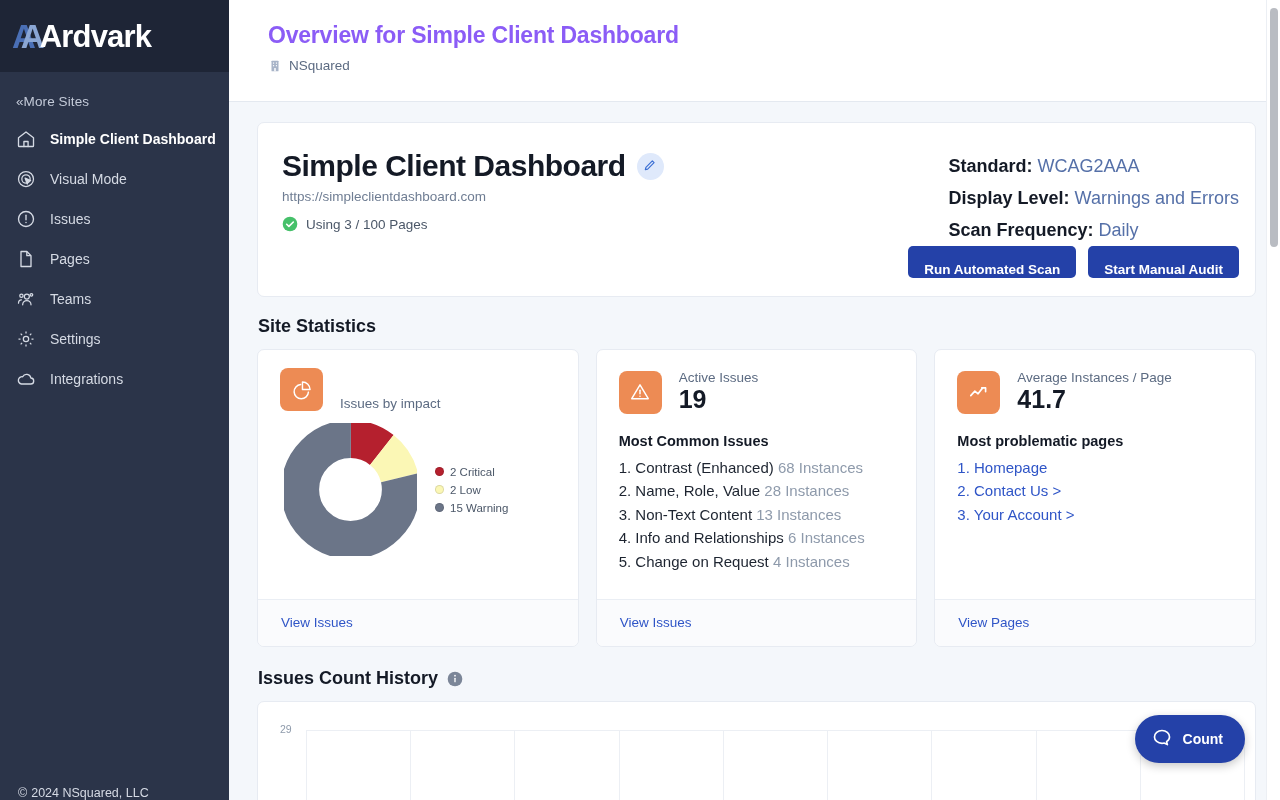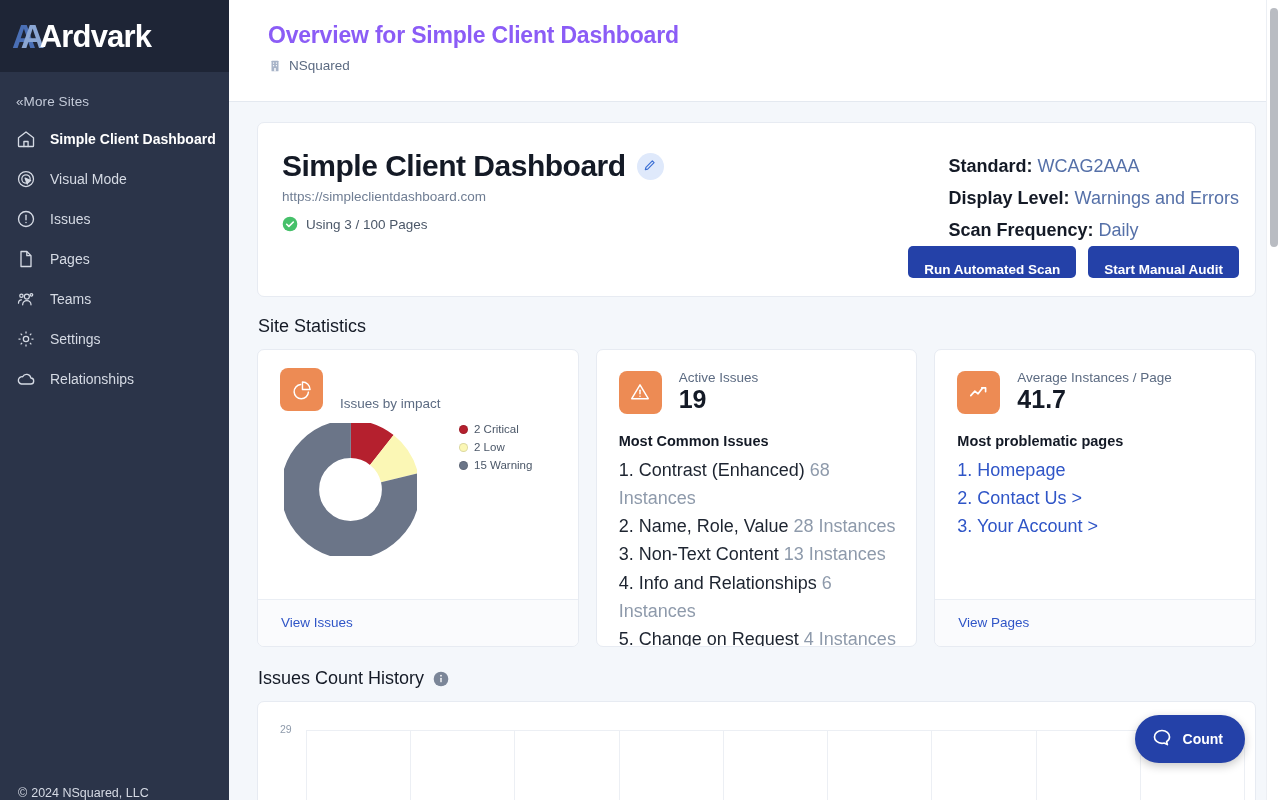--- a/index.html
+++ b/index.html
@@ -100,21 +100,21 @@
     position: absolute; right: 16px; bottom: 18px;
     display: flex; gap: 12px;
   }
   .btn {
     background: #2441a8; color: #fff; border: none; border-radius: 5px;
     padding: 16px 16px; height: 32px; font-size: 13.5px; font-weight: bold;
     cursor: pointer; font-family: "Liberation Sans", sans-serif;
   }
 
   .section-title {
-    font-size: 18px; color: #141a26; margin: 19px 0 12px 1px; font-weight: normal;
+    font-size: 18px; color: #141a26; margin: 19px 0 12px 1px; font-weight: bold;
   }
   .section-title-row { display: flex; align-items: center; gap: 9px; margin: 21px 0 12px 1px; }
   .info-ico { width: 16px; height: 16px; cursor: pointer; flex: none; }
 
   
   .stat-grid { display: grid; grid-template-columns: 1fr 1fr 1fr; gap: 17px; }
   .stat-card {
     background: #ffffff; border: 1px solid #e7ebf2; border-radius: 7px;
     height: 298px; display: flex; flex-direction: column; overflow: hidden;
   }
@@ -122,31 +122,31 @@
   .stat-head { display: flex; align-items: flex-end; gap: 17px; }
   .stat-ico {
     width: 43px; height: 43px; border-radius: 8px; background: #ed8b54;
     display: flex; align-items: center; justify-content: center; flex: none;
   }
   .stat-ico svg { width: 22px; height: 22px; }
   .stat-label { color: #5c6b82; font-size: 13.5px; padding-top: 2px; }
   .stat-value { font-size: 25px; font-weight: bold; color: #141a26; margin-top: 1px; line-height: 1.1; }
   .stat-sub { font-weight: bold; font-size: 14.5px; color: #141a26; margin-top: 19px; }
   .rank-list { margin-top: 7px; }
-  .rank-item { font-size: 18px; color: #1d2430; line-height: 1.57; }
+  .rank-item { font-size: 15px; color: #1d2430; line-height: 1.57; }
   .rank-item .muted { color: #8e9aab; }
   .rank-link { color: #2f55c7; text-decoration: none; cursor: pointer; }
   .stat-footer {
     border-top: 1px solid #eaeef4; background: #fafbfd;
     padding: 13px 0 13px 23px; height: 47px;
   }
   .stat-footer a { color: #2f55c7; font-size: 13.5px; text-decoration: none; cursor: pointer; }
 
   
-  .donut-row { display: flex; gap: 24px; margin-top: 12px; }
+  .donut-row { display: flex; align-items: center; gap: 0; margin-top: 12px; }
   .donut-wrap { width: 133px; height: 133px; position: relative; margin-left: 4px; }
   .donut-wrap svg { width: 133px; height: 133px; display: block; }
   .legend { display: flex; flex-direction: column; gap: 6px; padding-left: 18px; }
   .legend-item { display: flex; align-items: center; gap: 6px; font-size: 11.5px; color: #4b5768; }
   .dot { width: 9px; height: 9px; border-radius: 50%; flex: none; border: 1px solid rgba(0,0,0,.12); }
 
   
   .history-card {
     background: #ffffff; border: 1px solid #e7ebf2; border-radius: 7px;
     height: 140px; margin-top: 0; position: relative; overflow: hidden;
@@ -263,21 +263,21 @@
         </span>
         <span>Settings</span>
       </div>
 
       <div class="nav-item">
         <span class="nav-ico">
           <svg viewBox="0 0 24 24" fill="none" stroke="#d5dae4" stroke-width="1.6" stroke-linejoin="round">
             <path d="M6.5 18h11a3.6 3.6 0 0 0 .3-7.2A5.2 5.2 0 0 0 8 9.3 4.3 4.3 0 0 0 6.5 18z"></path>
           </svg>
         </span>
-        <span>Relationships</span>
+        <span>Integrations</span>
       </div>
     </nav>
 
     <div class="spacer"></div>
 
     <div class="copyright">
       <span>©</span>
       <span>2024 NSquared, LLC</span>
     </div>
   </aside>

